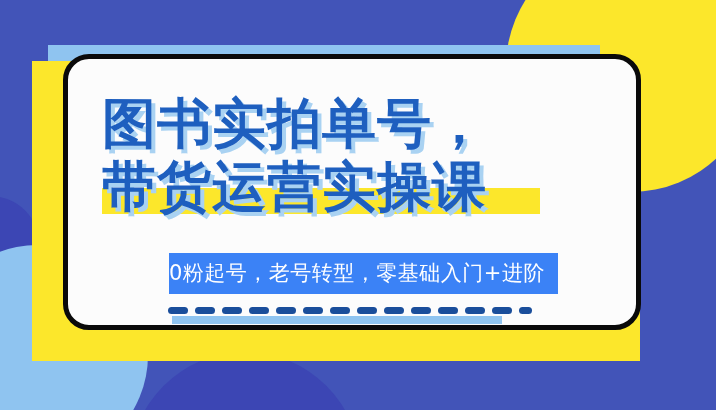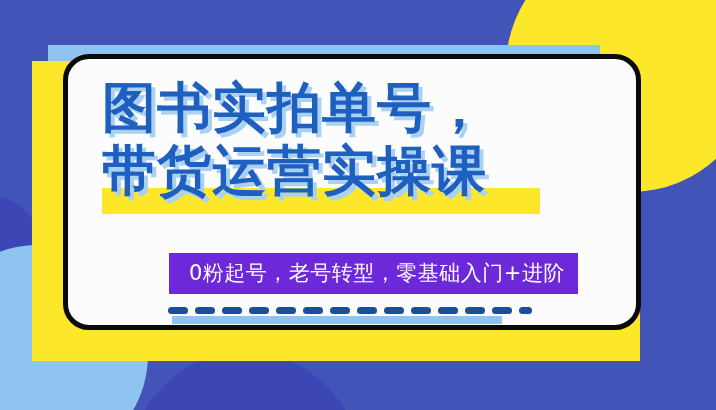--- a/index.html
+++ b/index.html
@@ -95,21 +95,21 @@
   }
   .title-line {
     position: relative;
     font-size: 54px;
     line-height: 1.0;
     font-weight: bold;
     letter-spacing: 1px;
     white-space: nowrap;
     color: #1E5FBF;
     text-shadow: 4px 4px 0 #A9D2F2;
-    margin: 0 0 8px 0;
+    margin: 16px 0 8px 0;
     font-family: "DejaVu Sans", "Liberation Sans", sans-serif;
   }
   .title-line.highlighted {
     margin-bottom: 0;
     text-align: right;
   }
   .title-highlight-bar {
     position: absolute;
     left: 34px;
     top: 129px;
@@ -137,23 +137,23 @@
     left: 104px;
     top: 257px;
     width: 330px;
     height: 8px;
     background: #8FC4F0;
   }
   .subtitle-box {
     position: absolute;
     left: 101px;
     top: 194px;
-    background: #6d28d9;
+    background: #3b82f6;
     color: #FFFFFF;
-    padding: 8px 13px 9px 20px;
+    padding: 8px 13px 9px 0;
     font-size: 21px;
     line-height: 1.15;
     letter-spacing: 0.5px;
     white-space: nowrap;
     font-family: "DejaVu Sans", "Liberation Sans", sans-serif;
     z-index: 3;
   }
 
   
   .dashed-rule {

